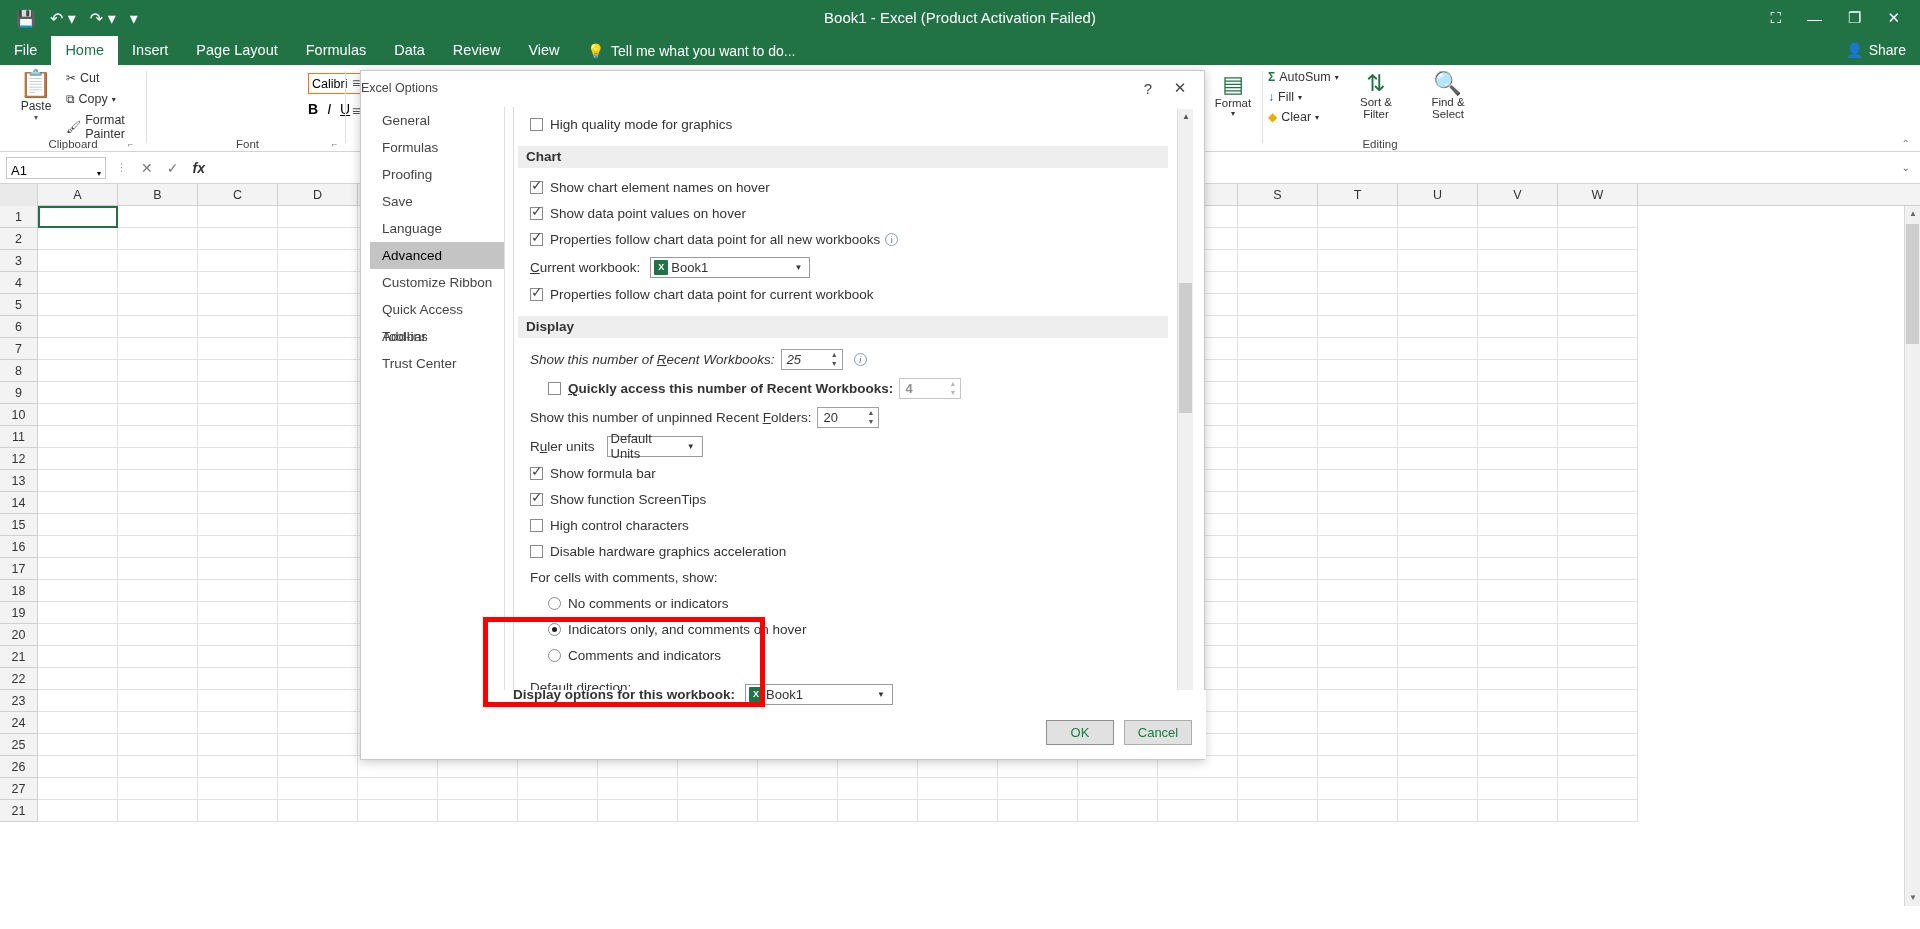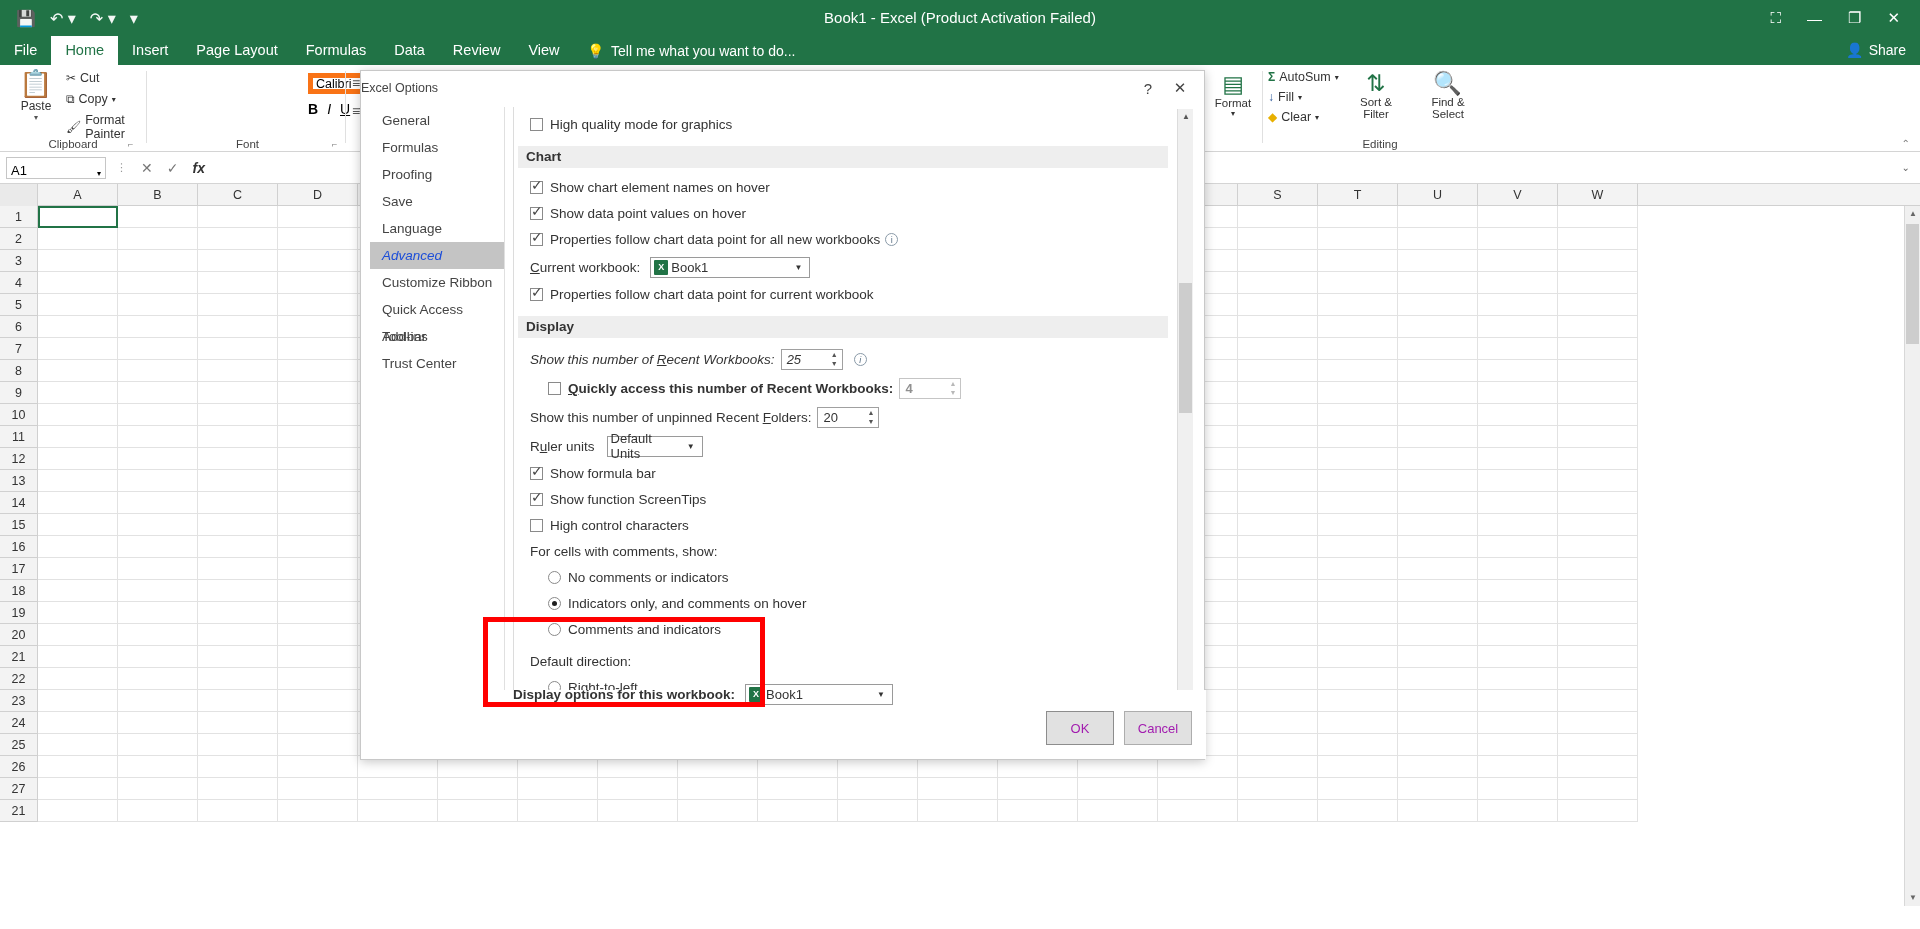--- a/index.html
+++ b/index.html
@@ -53,21 +53,21 @@
   .mini{ font-size:12.5px; color:#333; display:flex; align-items:center; gap:4px; }
   .mini .gl{ font-size:12px; }
   
   .paste-btn{ position:absolute; left:10px; top:4px; width:52px; text-align:center; }
   .paste-ico{ font-size:27px; line-height:30px; color:#217346; }
   .paste-lbl{ font-size:12px; color:#333; }
   .clip-items{ position:absolute; left:66px; top:6px; display:flex; flex-direction:column; gap:7px; }
   
   .fontname{
     position:absolute; left:158px; top:8px; width:92px; height:21px;
-    border:5px solid #f97316; background:#fff; font-size:12.5px;
+    border:1px solid #f97316; background:#fff; font-size:12.5px;
     display:flex; align-items:center; padding:0 3px; justify-content:space-between;
   }
   .fontsize{
     position:absolute; left:253px; top:8px; width:44px; height:21px;
     border:1px solid #bdbdbd; background:#fff; font-size:12.5px;
     display:flex; align-items:center; padding:0 3px; justify-content:space-between;
   }
   .grow{ position:absolute; left:302px; top:8px; font-size:15px; }
   .shrink{ position:absolute; left:325px; top:8px; font-size:12px; }
   .fontrow2{ position:absolute; left:158px; top:36px; display:flex; align-items:center; gap:9px; font-size:14px; }
@@ -143,21 +143,21 @@
   }
   .dlg-body{ position:absolute; left:0; top:34px; width:845px; height:621px; }
   .nav{
     position:absolute; left:9px; top:2px; width:135px; height:621px;
     background:#ffffff; border-right:1px solid #e0e0e0;
   }
   .navitem{
     height:27px; line-height:27px; padding-left:12px;
     font-size:13.5px; color:#444;
   }
-  .navitem.sel{ background:#c4c4c4; color:#1d4ed8;font-style:italic; }
+  .navitem.sel{ background:#c4c4c4; color:#000000; }
   .pane{
     position:absolute; left:152px; top:2px; width:680px; height:621px;
     border-left:1px solid #dcdcdc; overflow:hidden;
   }
   .pane-inner{ position:absolute; left:0; top:0; width:662px; }
   .sect{
     background:#eeeeee; height:22px; line-height:22px;
     font-size:13.5px; font-weight:bold; color:#333; padding-left:8px;
     margin:10px 0 8px 4px; width:650px;
   }
@@ -219,22 +219,22 @@
   .vsb .thumb{ position:absolute; left:1px; width:13px; background:#cdcdcd; }
   .dlg-foot{
     position:absolute; left:0; bottom:0; width:845px; height:69px; background:#ffffff;
   }
   .wbrow{
     position:absolute; left:152px; top:-6px; display:flex; align-items:center;
     font-size:13.5px; font-weight:bold; color:#333;
   }
   .btns{ position:absolute; right:14px; bottom:14px; display:flex; gap:10px; }
   .btn{
-    width:68px; height:34px; border:1px solid #adadad; background:#e1e1e1;
-    font-size:13px; color:#a21caf; display:flex; align-items:center; justify-content:center;
+    width:68px; height:25px; border:1px solid #adadad; background:#e1e1e1;
+    font-size:13px; color:#15803d; display:flex; align-items:center; justify-content:center;
   }
   .btn.def{ border-color:#8d8d8d; }
   .redbox{
     position:absolute; border:5px solid #ff0000; background:transparent;
     pointer-events:none;
   }
 </style>
 </head>
 <body>
 
@@ -1186,20 +1186,24 @@
           <span>Show formula bar</span>
         </div>
         <div class="row">
           <span class="cb on"></span>
           <span>Show function ScreenTips</span>
         </div>
         <div class="row">
           <span class="cb"></span>
           <span>High control characters</span>
         </div>
+        <div class="row">
+          <span class="cb"></span>
+          <span>Disable hardware graphics acceleration</span>
+        </div>
 
         <div class="row">
           <span>For cells with comments, show:</span>
         </div>
         <div class="row ind">
           <span class="rb"></span>
           <span>No comments or indicators</span>
         </div>
         <div class="row ind">
           <span class="rb on"></span>

